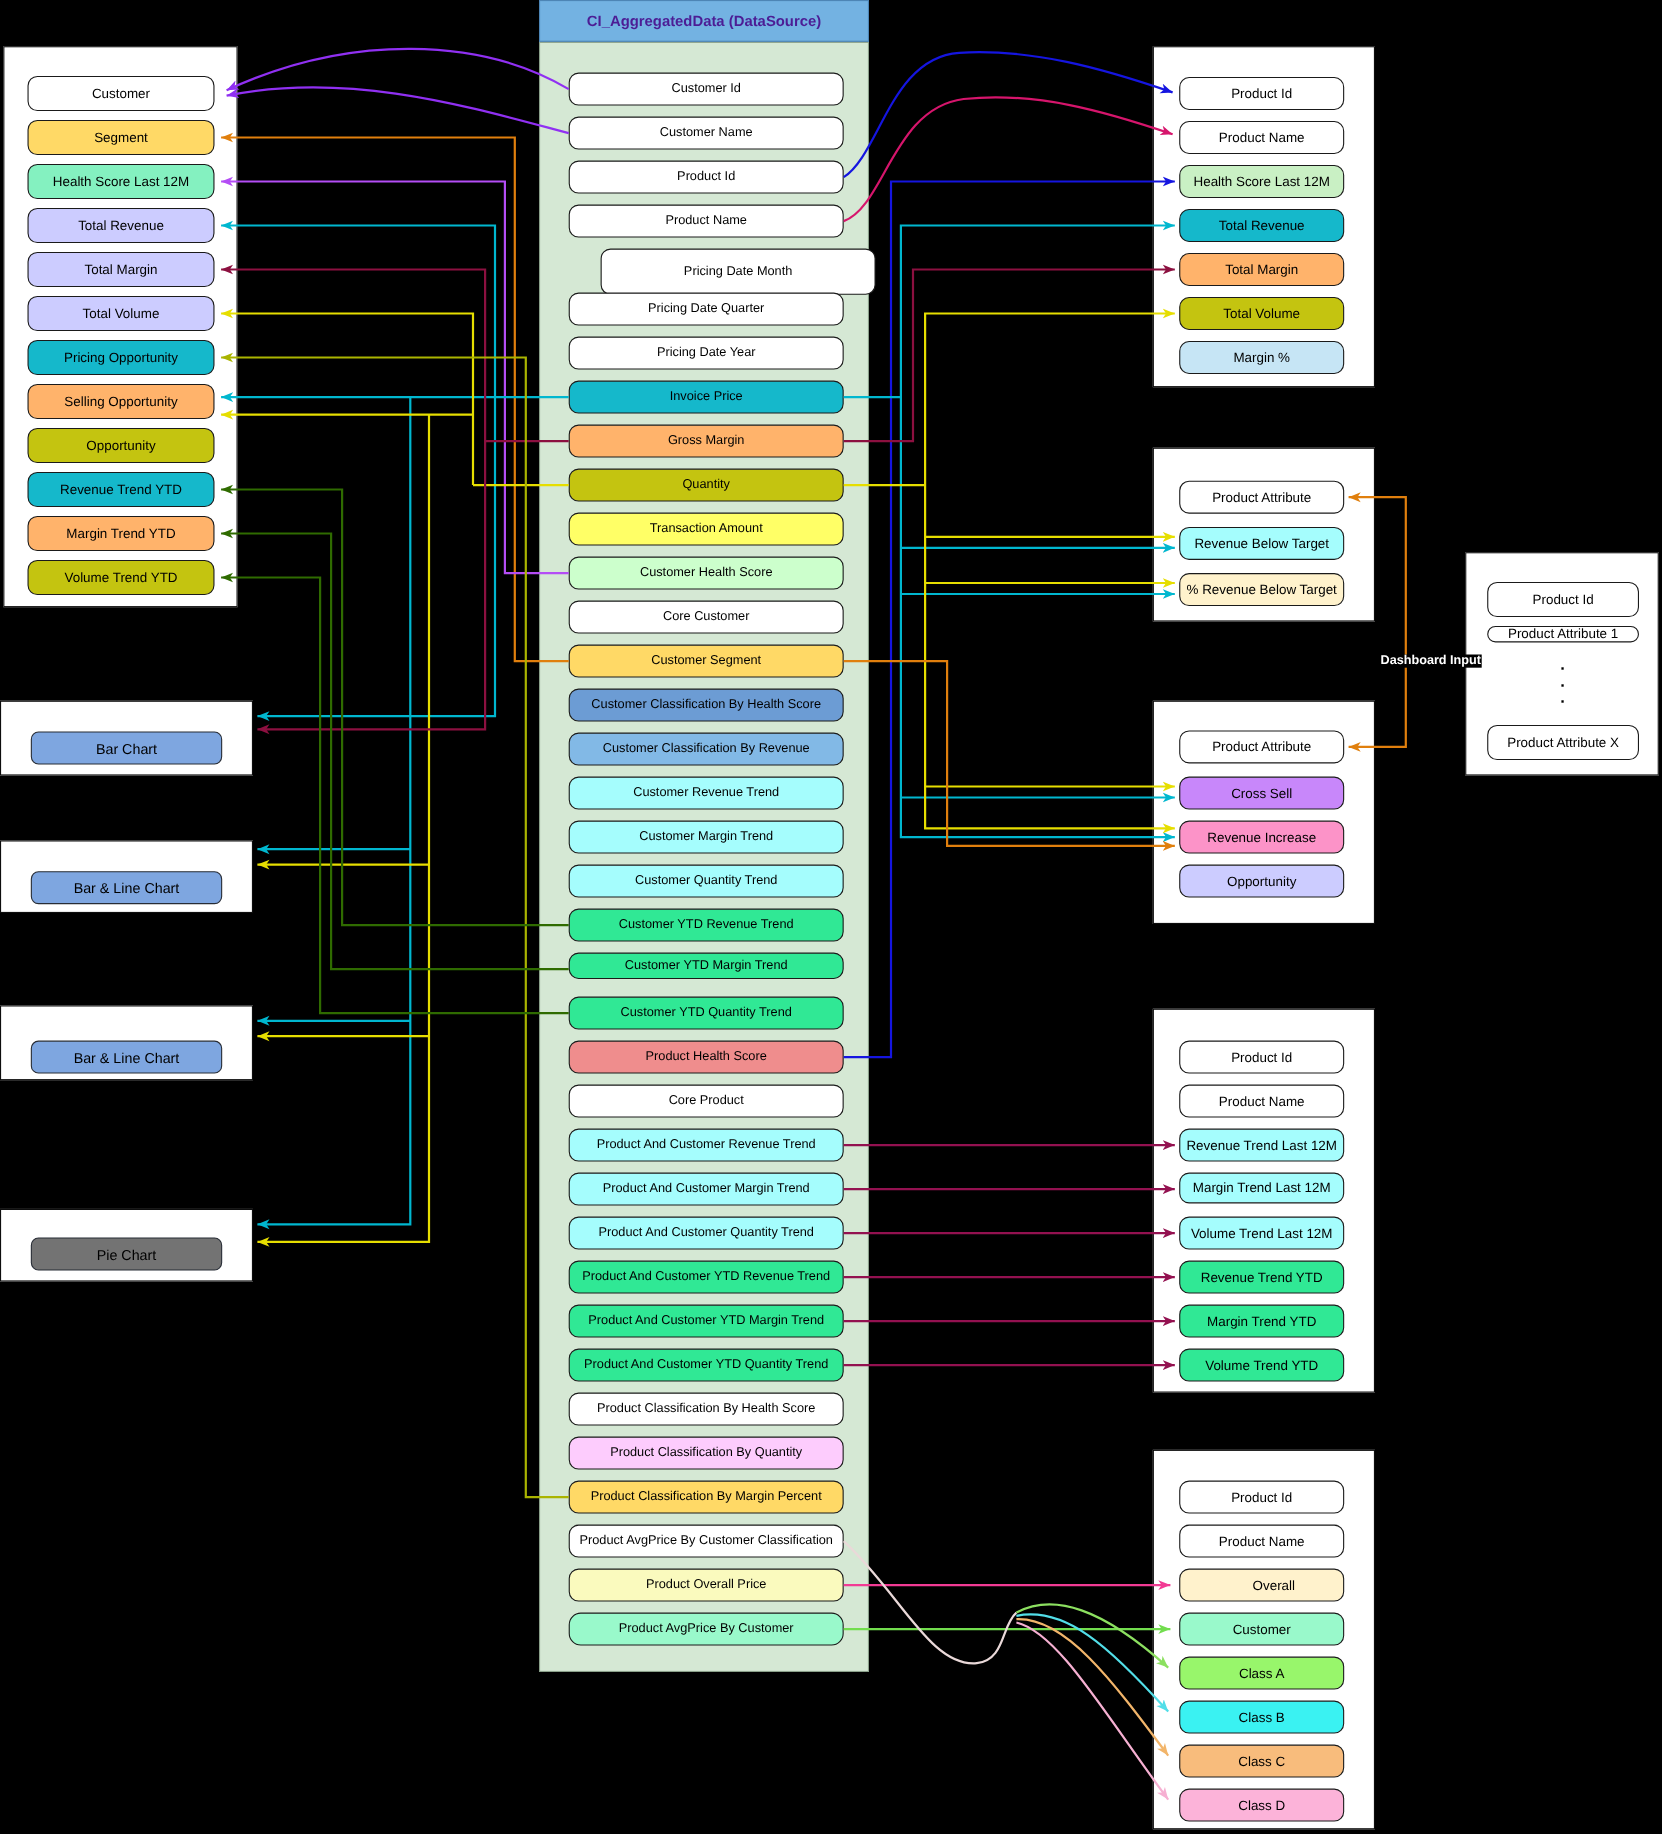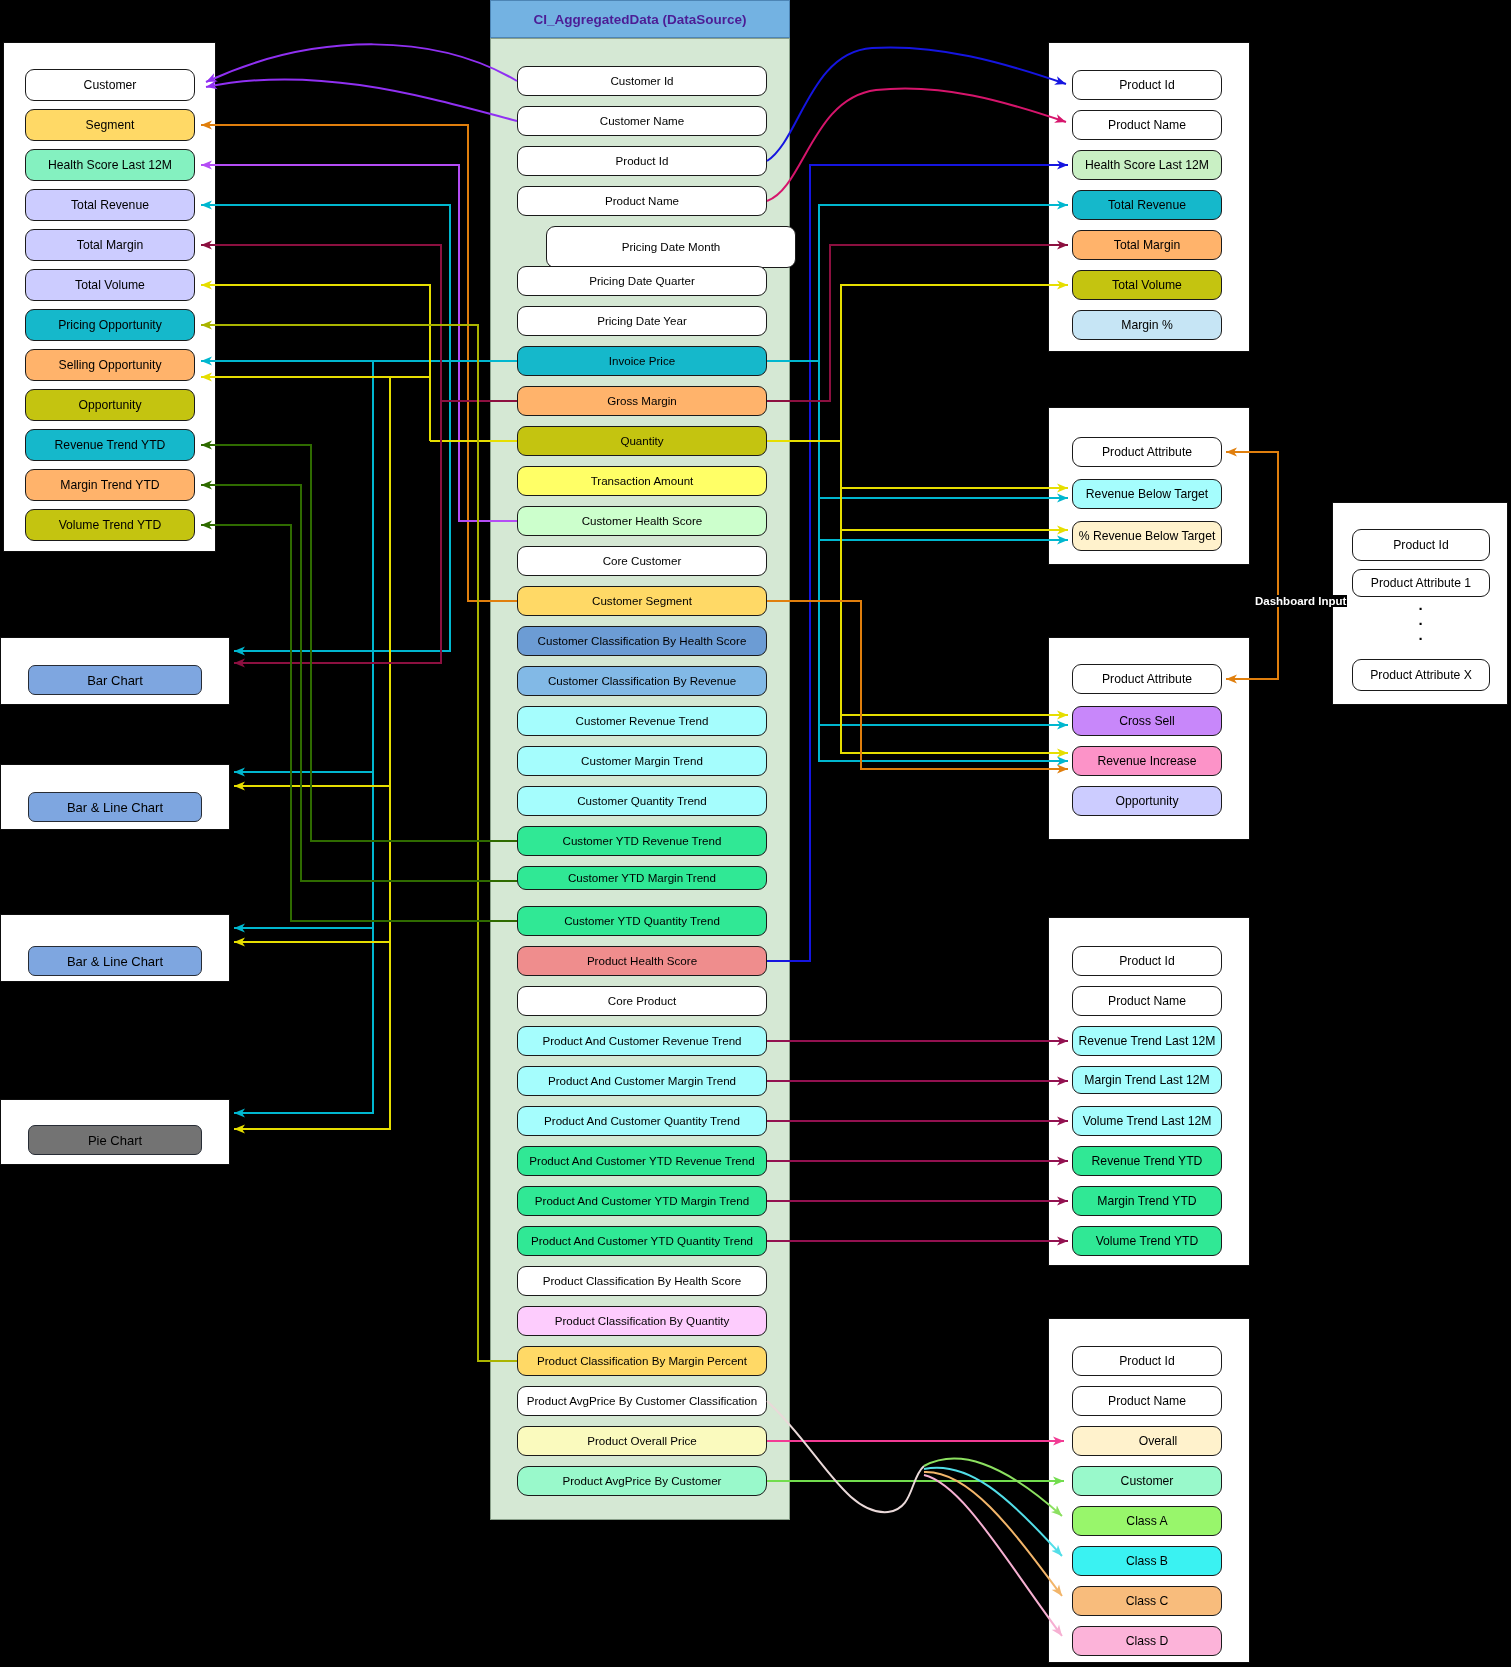--- a/index.html
+++ b/index.html
@@ -223,21 +223,21 @@
     <div class="node" style="left: 1072px; top: 1226px; width: 150px; height: 30px; background: rgb(48, 232, 149);">Volume Trend YTD</div>
     <div class="node" style="left: 1072px; top: 1346px; width: 150px; height: 30px; background: rgb(255, 255, 255);">Product Id</div>
     <div class="node" style="left: 1072px; top: 1386px; width: 150px; height: 30px; background: rgb(255, 255, 255);">Product Name</div>
     <div class="node" style="left: 1072px; top: 1426px; width: 150px; height: 30px; background: rgb(255, 242, 204); padding-left: 24px;">Overall</div>
     <div class="node" style="left: 1072px; top: 1466px; width: 150px; height: 30px; background: rgb(153, 249, 203);">Customer</div>
     <div class="node" style="left: 1072px; top: 1506px; width: 150px; height: 30px; background: rgb(152, 246, 107);">Class A</div>
     <div class="node" style="left: 1072px; top: 1546px; width: 150px; height: 30px; background: rgb(58, 242, 242);">Class B</div>
     <div class="node" style="left: 1072px; top: 1586px; width: 150px; height: 30px; background: rgb(248, 188, 124);">Class C</div>
     <div class="node" style="left: 1072px; top: 1626px; width: 150px; height: 30px; background: rgb(252, 179, 217);">Class D</div>
     <div class="node" style="left: 1352px; top: 529px; width: 138px; height: 32px; background: rgb(255, 255, 255);">Product Id</div>
-    <div class="node" style="left: 1352px; top: 569px; width: 138px; height: 28px; background: rgb(255, 255, 255);">Product Attribute 1</div>
+    <div class="node" style="left: 1352px; top: 569px; width: 138px; height: 15px; background: rgb(255, 255, 255);">Product Attribute 1</div>
     <div class="node" style="left: 1352px; top: 659px; width: 138px; height: 32px; background: rgb(255, 255, 255);">Product Attribute X</div>
     <div class="chart-btn" style="left: 28px; top: 665px; width: 174px; height: 30px; background: rgb(126, 166, 224);">Bar Chart</div>
     <div class="chart-btn" style="left: 28px; top: 792px; width: 174px; height: 30px; background: rgb(126, 166, 224);">Bar &amp; Line Chart</div>
     <div class="chart-btn" style="left: 28px; top: 946px; width: 174px; height: 30px; background: rgb(126, 166, 224);">Bar &amp; Line Chart</div>
     <div class="chart-btn" style="left: 28px; top: 1125px; width: 174px; height: 30px; background: #737373;">Pie Chart</div>
     <div class="far-dots">
       <div>·</div>
       <div>·</div>
       <div>·</div>
     </div>

